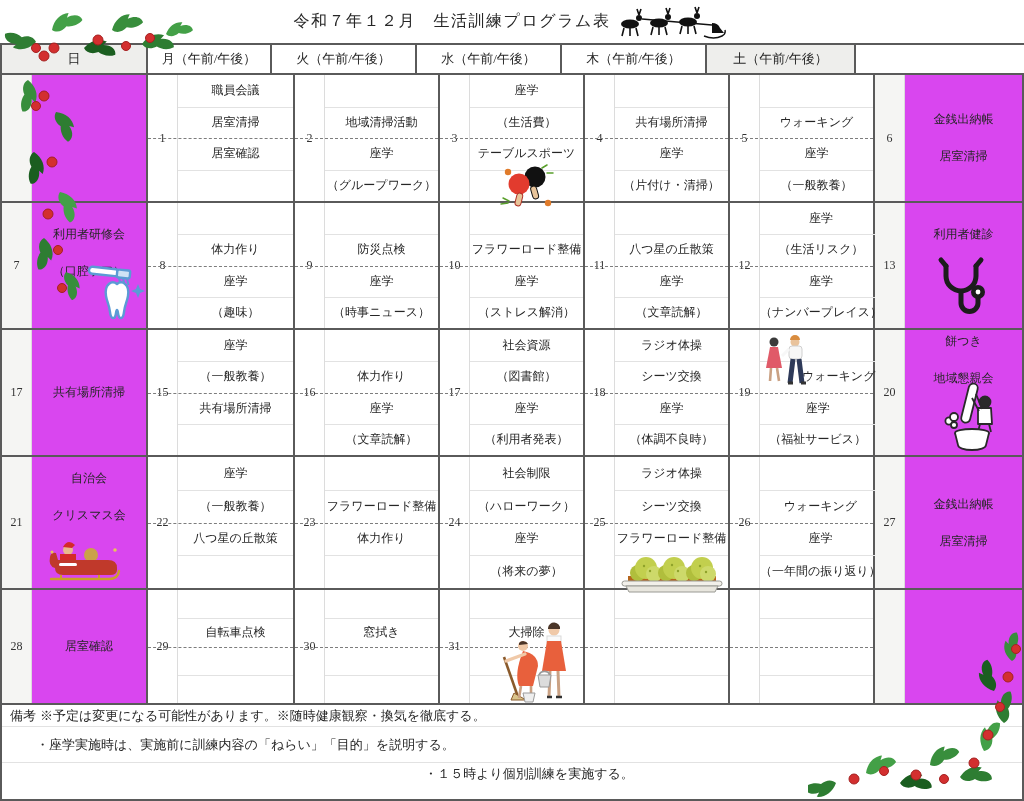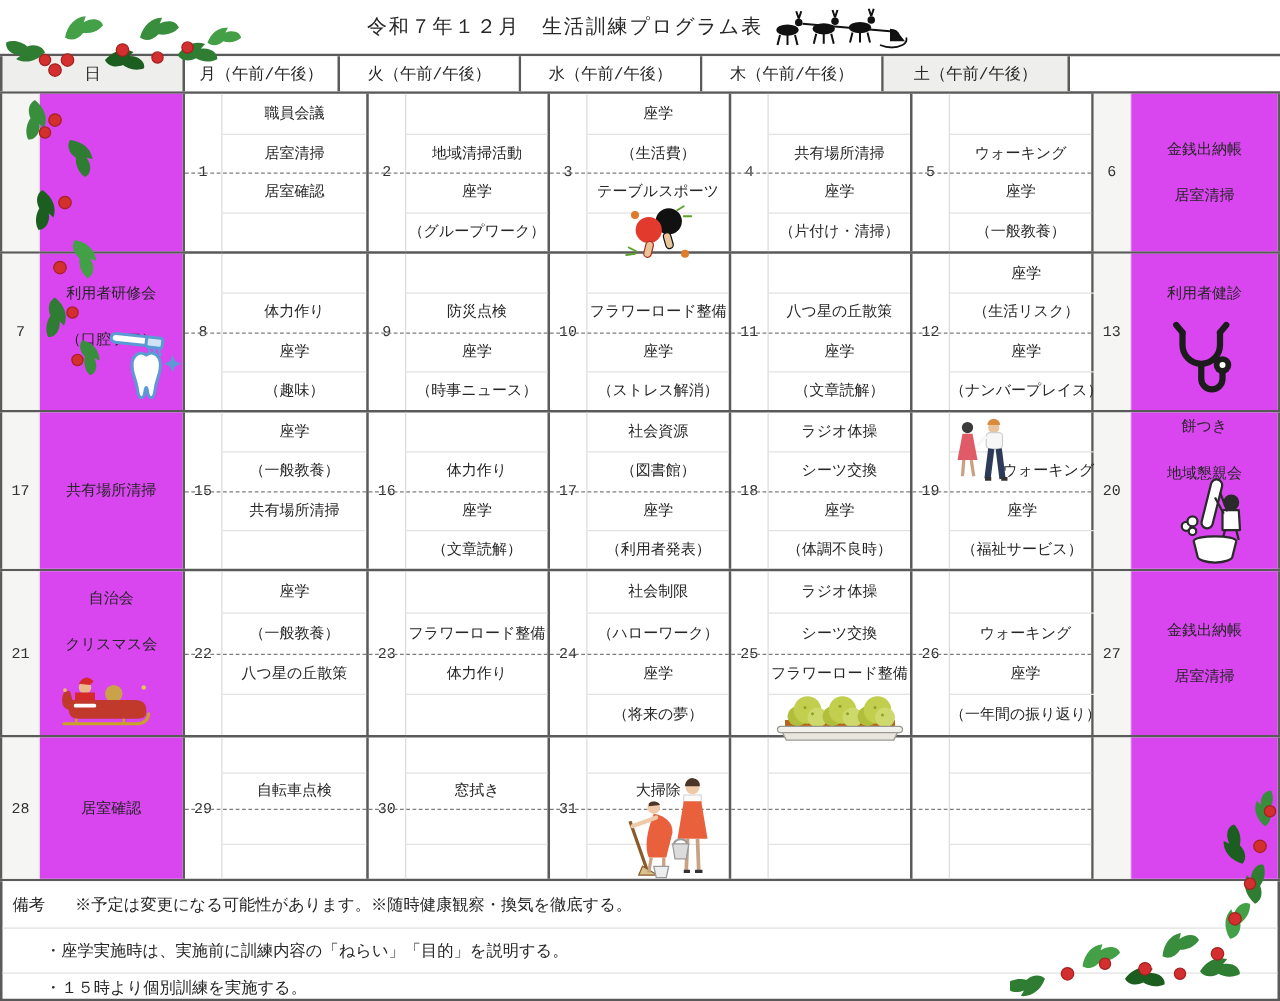--- a/index.html
+++ b/index.html
@@ -1,17 +1,17 @@
 <!DOCTYPE html>
 <html><head>
 <meta charset="utf-8">
 <style>
   html,body{margin:0;padding:0;background:#fff;}
   #stage{position:relative;width:1024px;height:801px;background:#fff;overflow:hidden;
-         font-family:Liberation Mono, monospace;color:#262626;}
+         font-family:Liberation Serif, serif;color:#262626;}
   
   .title-row{position:absolute;top:0;left:0;width:1024px;height:43px;display:flex;
              align-items:center;justify-content:center;gap:8px;}
   .title-text{font-size:16px;letter-spacing:1.5px;font-weight:500;}
   
   #table{position:absolute;top:43px;left:0;width:1024px;box-sizing:border-box;}
   .hrow{display:flex;height:32px;box-sizing:border-box;border-top:2px solid #5a5a5a;border-bottom:2px solid #5a5a5a;}
   .hcell{box-sizing:border-box;border-right:2px solid #5a5a5a;display:flex;align-items:center;
          justify-content:center;font-size:13px;background:#fff;}
   .hcell:first-child{border-left:2px solid #5a5a5a;}
@@ -41,25 +41,25 @@
   .icon.tooth-brush{right:-12px;bottom:2px;}
   .icon.stethoscope{left:50%;transform:translateX(-50%);bottom:6px;}
   .icon.walking-couple{left:2px;top:4px;}
   .icon.mochi{left:56%;transform:translateX(-50%);bottom:2px;}
   .icon.santa-sleigh{left:46%;transform:translateX(-50%);bottom:6px;}
   .icon.flower-planter{left:50%;transform:translateX(-50%);bottom:-6px;}
   .icon.cleaning{left:58%;transform:translateX(-50%);bottom:0px;}
   
   #remarks{box-sizing:border-box;border-left:2px solid #5a5a5a;border-right:2px solid #5a5a5a;
            border-bottom:2px solid #5a5a5a;height:96px;background:#fff;}
-  .r1{height:38px;box-sizing:border-box;border-bottom:1px solid #e2e2e2;display:flex;align-items:center;
-      padding-left:8px;font-size:13px;gap:24px;}
+  .r1{height:22px;box-sizing:border-box;border-bottom:1px solid #e2e2e2;display:flex;align-items:center;
+      padding-left:8px;font-size:13px;gap:4px;}
   .r2{height:36px;box-sizing:border-box;border-bottom:1px solid #e2e2e2;display:flex;align-items:center;
       padding-left:34px;font-size:13px;}
-  .r3{height:22px;display:flex;align-items:center;padding-left:34px;font-size:13px;}
+  .r3{height:22px;display:flex;align-items:center;padding-left:34px;font-size:13px;justify-content:center;}
   
   .holly{position:absolute;z-index:6;pointer-events:none;line-height:0;}
   .holly.tl{top:0;left:0;}
   .holly.br{bottom:0;right:0;}
 </style>
 </head>
 <body>
 
 <div id="stage">
 

